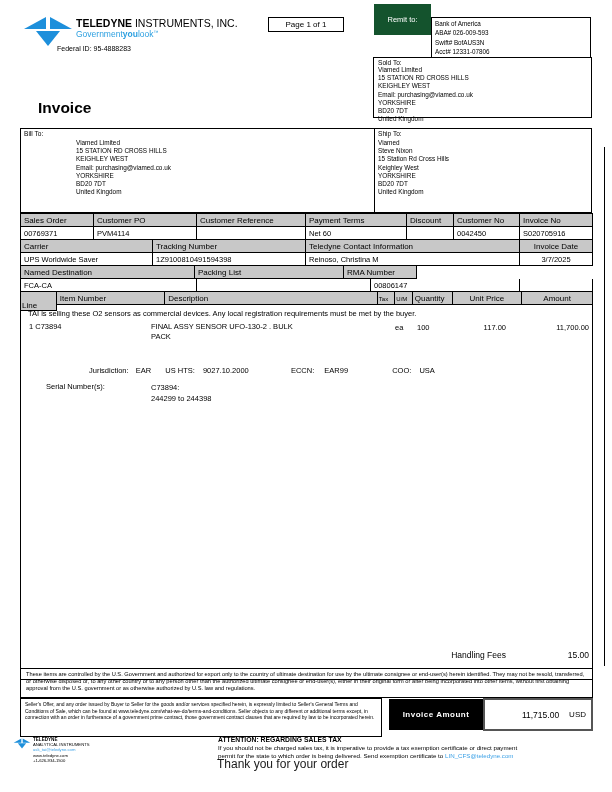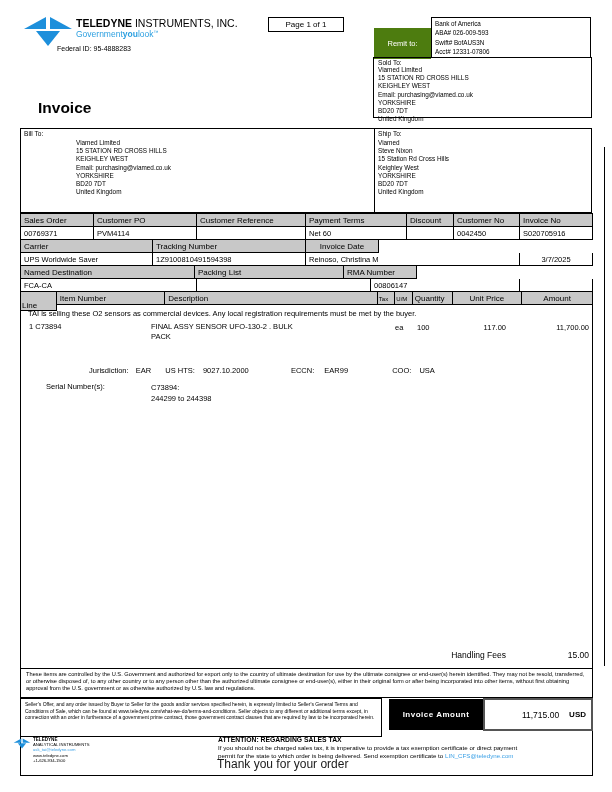--- a/index.html
+++ b/index.html
@@ -46,21 +46,21 @@
   </div>
 
   <div class="abs tagline" style="left:76px;top:29px;white-space:nowrap">
     <span>Government</span><span class="bld">you</span><span>look</span><span style="font-size:5px;vertical-align:top">™</span>
   </div>
 
   <div class="abs" style="left:57px;top:45px;font-size:7px">Federal ID: 95-4888283</div>
 
   <div class="abs" style="left:268px;top:17px;width:76px;height:15px;border:1px solid #000;text-align:center;font-size:8px;line-height:13px">Page 1 of 1</div>
 
-  <div class="abs" style="left:374px;top:28px;width:57px;height:31px;background:#4d7c0f;color:#fff;font-size:7.5px;display:flex;align-items:center;justify-content:center">Remit to:</div>
+  <div class="abs" style="left:374px;top:4px;width:57px;height:31px;background:#14532d;color:#fff;font-size:7.5px;display:flex;align-items:center;justify-content:center">Remit to:</div>
   <div class="abs" style="left:431px;top:17px;width:160px;height:41px;border:1px solid #000;padding:1px 3px;font-size:6.3px;line-height:9.3px">
     <div>Bank of America</div>
     <div>ABA# 026-009-593</div>
     <div>Swift# BofAUS3N</div>
     <div>Acct# 12331-07806</div>
   </div>
 
   <div class="abs" style="left:373px;top:57px;width:219px;height:61px;border:1px solid #000;padding:1px 4px">
     <div class="lbl">Sold To:</div>
     <div class="addr">
@@ -115,20 +115,21 @@
       <div class="cell" style="width:103px">PVM4114</div>
       <div class="cell" style="width:109px"></div>
       <div class="cell" style="width:101px">Net 60</div>
       <div class="cell" style="width:47px"></div>
       <div class="cell" style="width:66px">0042450</div>
       <div class="cell" style="width:73px">S020705916</div>
     </div>
     <div class="grow">
       <div class="cell hdr" style="width:132px">Carrier</div>
       <div class="cell hdr" style="width:153px">Tracking Number</div>
+      <div class="cell hdr" style="width:214px">Teledyne Contact Information</div>
       <div class="cell hdr ctr" style="width:73px">Invoice Date</div>
     </div>
     <div class="grow">
       <div class="cell" style="width:132px">UPS Worldwide Saver</div>
       <div class="cell" style="width:153px">1Z9100810491594398</div>
       <div class="cell" style="width:214px">Reinoso, Christina M</div>
       <div class="cell ctr" style="width:73px">3/7/2025</div>
     </div>
     <div class="grow">
       <div class="cell hdr" style="width:174px">Named Destination</div>
@@ -146,21 +147,21 @@
       <div class="cell hdr" style="width:112px">Item Number</div>
       <div class="cell hdr" style="width:220px">Description</div>
       <div class="cell hdr sm" style="width:18px">Tax</div>
       <div class="cell hdr sm" style="width:18px">U/M</div>
       <div class="cell hdr" style="width:41px;padding:1.5px 2px">Quantity</div>
       <div class="cell hdr ctr" style="width:72px">Unit Price</div>
       <div class="cell hdr ctr" style="width:73px">Amount</div>
     </div>
   </div>
 
-  <div class="abs" style="left:20px;top:304px;width:573px;height:472px;border:1px solid #000;border-top:none">
+  <div class="abs" style="left:20px;top:304px;width:573px;height:376px;border:1px solid #000;border-top:none">
     <div class="abs itm" style="left:7px;top:5px;white-space:normal;width:560px">TAI is selling these O2 sensors as commercial devices. Any local registration requirements must be met by the buyer.</div>
 
     <div class="abs itm" style="left:8px;top:18px">
       <span>1</span>
       <span>C73894</span>
     </div>
     <div class="abs" style="left:130px;top:18px;width:150px;font-size:7.5px;line-height:9.5px">FINAL ASSY SENSOR UFO-130-2 . BULK PACK</div>
     <div class="abs itm" style="left:374px;top:19px">ea</div>
     <div class="abs itm" style="left:396px;top:19px">100</div>
     <div class="abs itm rt" style="left:420px;top:19px;width:65px">117.00</div>
@@ -185,21 +186,21 @@
     <div class="abs rt" style="left:495px;top:346px;width:73px;font-size:8.5px">15.00</div>
   </div>
 
   <div class="abs fine1" style="left:20px;top:668px;width:573px;height:30px;border:1px solid #000;padding:1.5px 5px">These items are controlled by the U.S. Government and authorized for export only to the country of ultimate destination for use by the ultimate consignee or end-user(s) herein identified. They may not be resold, transferred, or otherwise disposed of, to any other country or to any person other than the authorized ultimate consignee or end-user(s), either in their original form or after being incorporated into other items, without first obtaining approval from the U.S. government or as otherwise authorized by U.S. law and regulations.</div>
 
   <div class="abs fine2" style="left:20px;top:698px;width:362px;height:39px;border:1px solid #000;padding:2px 4px">Seller's Offer, and any order issued by Buyer to Seller for the goods and/or services specified herein, is expressly limited to Seller's General Terms and Conditions of Sale, which can be found at www.teledyne.com/what-we-do/terms-and-conditions. Seller objects to any different or additional terms except, in connection with an order in furtherance of a government prime contract, those government contract clauses that are required by law to be incorporated herein.</div>
 
   <div class="abs" style="left:389px;top:699px;width:94px;height:31px;background:#000;color:#fff;font-size:8px;font-weight:bold;display:flex;align-items:center;justify-content:center;letter-spacing:0.5px">Invoice Amount</div>
   <div class="abs" style="left:483px;top:698px;width:110px;height:33px;border:2px solid #555;display:flex;align-items:center;justify-content:flex-end;padding-right:5px">
     <span style="font-size:8.5px">11,715.00</span>
-    <span style="font-size:8px;font-weight:bold;margin-left:10px">USD</span>
+    <span style="font-size:8px;font-weight:normal;margin-left:10px">USD</span>
   </div>
 
   <div class="abs" style="left:604px;top:147px;height:519px;border-left:1px solid #000"></div>
 
   <svg class="abs" style="left:13px;top:738px" width="18" height="11" viewBox="0 0 52 31">
     <polygon points="2,13 24,1 24,13" fill="#1d8fdb"></polygon>
     <polygon points="28,1 50,13 28,13" fill="#1d8fdb"></polygon>
     <polygon points="14,15 38,15 26,30" fill="#1d8fdb"></polygon>
   </svg>
   <div class="abs tiny" style="left:33px;top:737px">

